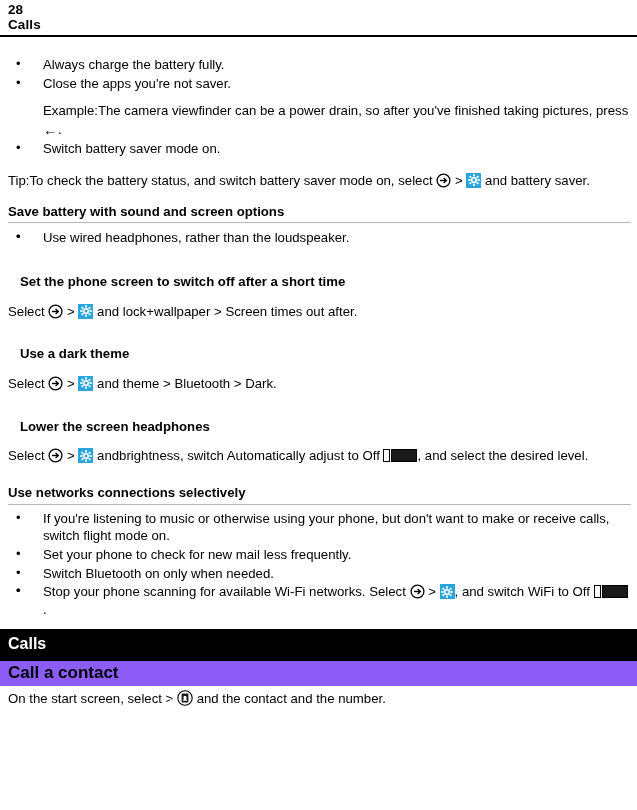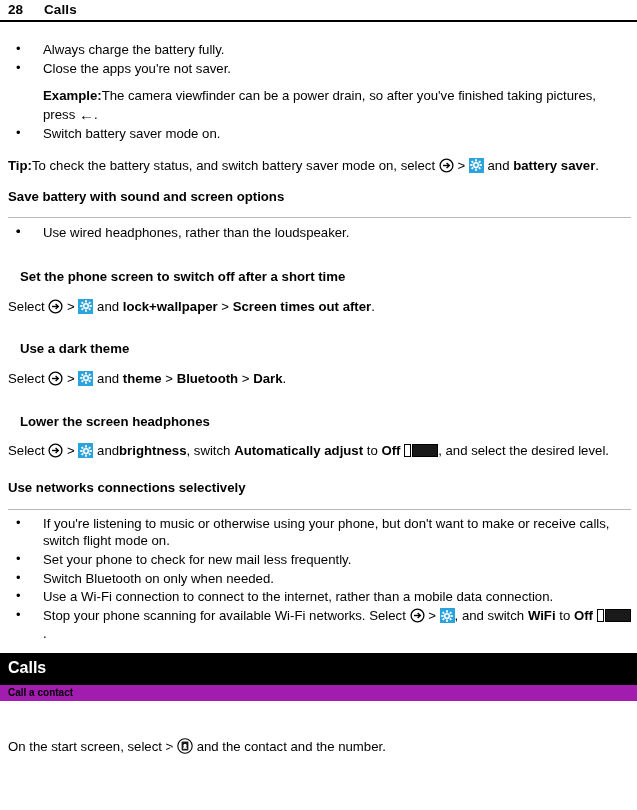--- a/index.html
+++ b/index.html
@@ -24,20 +24,21 @@
   }
 
   
   .rh {
     display: flex;
     align-items: baseline;
     padding: 2px 0 3px 8px;
     font-size: 13.5px;
     font-weight: bold;
     letter-spacing: 0.1px;
+    flex-direction: column;
   }
   .rh-page { width: 36px; }
   .rh-rule {
     border-bottom: 2px solid #000;
     margin: 0 0 0 0;
   }
 
   
   .content {
     padding: 0 6px 0 8px;
@@ -65,28 +66,28 @@
     position: absolute;
     left: 8px;
     top: -1px;
     font-size: 13px;
     line-height: 1.34;
   }
 
   .para { margin: 0; }
   .indent { padding-left: 35px; }
 
-  b, .b { font-weight: bold; text-align: right; }
+  b, .b { font-weight: normal; text-align: right; }
 
   
   .sec-head {
     font-weight: bold;
     font-size: 13.2px;
     border-bottom: 1px solid #b9b9b9;
-    padding-bottom: 12px;
+    padding-bottom: 2px;
     margin: 0;
   }
   .sub-head {
     font-weight: bold;
     font-size: 13.2px;
     margin: 12px;
   }
 
   
   .ic {
@@ -159,31 +160,30 @@
   
   .chapter {
     background: #000000;
     color: #ffffff;
     font-weight: bold;
     font-size: 16px;
     padding: 6px 0 8px 8px;
     margin-top: 10px;
   }
   .band {
-    background: #a21caf;
+    background: #8b5cf6;
     color: #000;
     font-weight: bold;
-    font-size: 10px;
+    font-size: 17px;
     padding: 2px 0 3px 8px;
   }
   .band-after {
     padding: 4px 6px 0 8px;
     font-size: 13.2px;
     line-height: 1.34;
-    margin-top: 33px;
   }
 </style>
 </head>
 <body>
 
 <div class="page">
 
   <div class="rh">
     <span class="rh-page">28</span>
     <span>Calls</span>
@@ -366,21 +366,20 @@
       <li>
         <span class="bullet">•</span>
         <span>Set your phone to check for new mail less frequently.</span>
       </li>
       <li>
         <span class="bullet">•</span>
         <span>Switch Bluetooth on only when needed.</span>
       </li>
       <li>
         <span class="bullet">•</span>
-        <span>Use a Wi-Fi connection to connect to the internet, rather than a mobile data connection.</span>
       </li>
       <li>
         <span class="bullet">•</span>
         <span>Stop your phone scanning for available Wi-Fi networks. Select </span><span class="ic ic-arrow-circle"><svg width="15" height="15" viewBox="0 0 15 15">
               <circle cx="7.5" cy="7.5" r="6.4" fill="none" stroke="#000" stroke-width="1.3"></circle>
               <path d="M4 7.5 H10" stroke="#000" stroke-width="1.4"></path>
               <path d="M7.6 5.1 L10.3 7.5 L7.6 9.9" fill="none" stroke="#000" stroke-width="1.4"></path>
             </svg></span>
         <span>&gt;</span>
         <span class="ic ic-settings"><svg width="12" height="12" viewBox="0 0 12 12">

